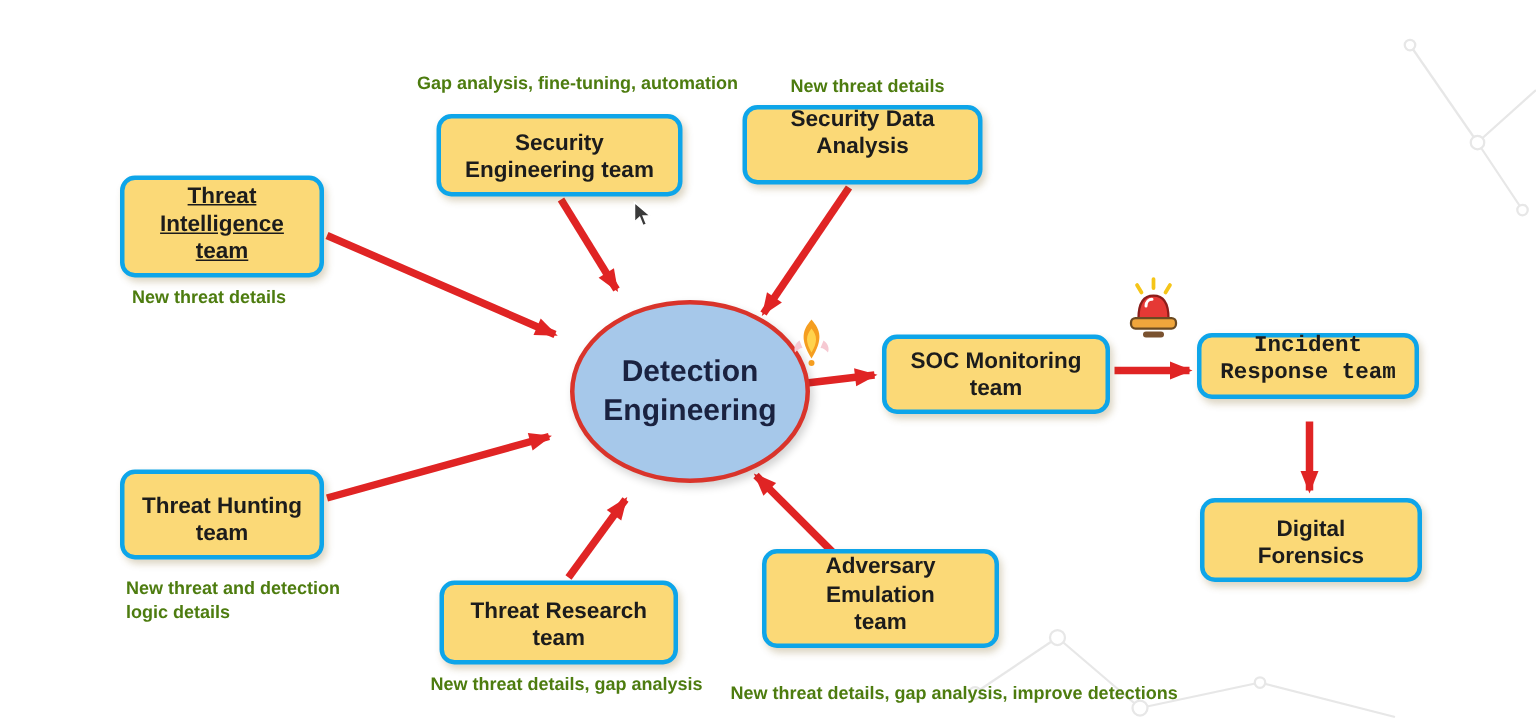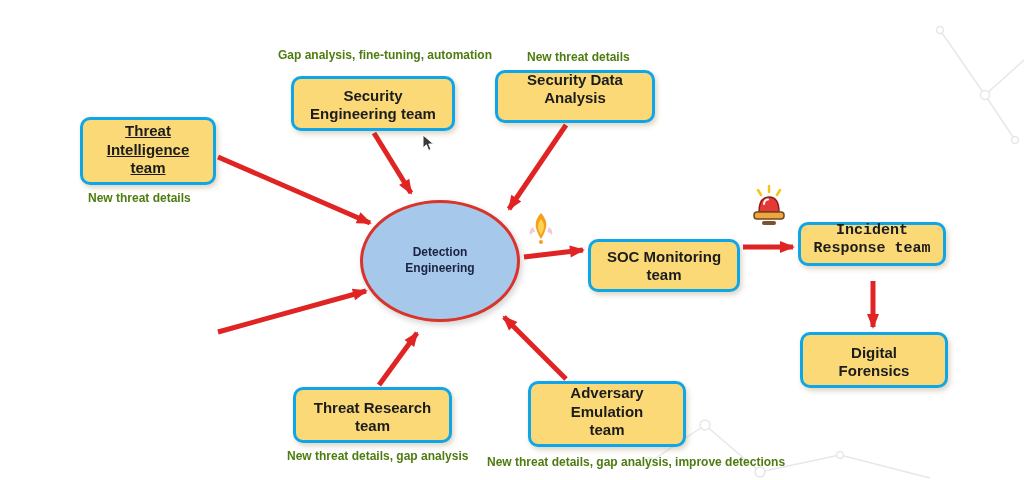--- a/index.html
+++ b/index.html
@@ -3,34 +3,34 @@
 <meta charset="utf-8">
 <style>
   html,body{margin:0;padding:0;background:#fdfdfd;}
   .canvas{position:relative;width:1024px;height:480px;background:#ffffff;overflow:hidden;
           font-family:"Liberation Sans",sans-serif;}
   .layer{position:absolute;left:0;top:0;width:1024px;height:480px;pointer-events:none;}
   .box{position:absolute;background:#FBD977;border:3px solid #0ea5e9;border-radius:10px;
        display:flex;align-items:flex-end;justify-content:center;text-align:center;
        font-weight:bold;color:#1c1c1c;font-size:15px;line-height:1.25;
        box-shadow:2px 3px 5px rgba(120,90,20,.25);padding:4px 8px;box-sizing:border-box;}
-  .ellipse{position:absolute;left:360px;top:200px;width:160px;height:122px;background:#A6C8EA;
+  .ellipse{position:absolute;left:380px;top:200px;width:160px;height:122px;background:#A6C8EA;
        border:3px solid #D9342B;border-radius:50%;display:flex;align-items:center;justify-content:center;
-       text-align:center;font-weight:bold;font-size:12px;color:#1a2240;line-height:1.3;
+       text-align:center;font-weight:bold;font-size:20px;color:#1a2240;line-height:1.3;
        box-shadow:2px 3px 6px rgba(0,0,0,.18);padding:0 26px;box-sizing:border-box;}
   .caption{position:absolute;font-size:12px;font-weight:bold;color:#4d7c0f;line-height:1.3;}
   .icon{position:absolute;}
   
   #b-ti {left:80px;  top:117px; width:136px; height:68px;text-decoration:underline;}
   #b-se {left:291px; top:76px;  width:164px; height:55px;}
   #b-sda{left:495px; top:70px;  width:160px; height:53px; padding:12px 28px;}
   #b-th {left:80px;  top:313px; width:136px; height:60px;}
   #b-tr {left:293px; top:387px; width:159px; height:56px;}
-  #b-ae {left:508px; top:381px; width:158px; height:66px; padding:4px 24px;margin-left:20px;}
-  #b-soc{left:588px; top:223px; width:152px; height:53px;margin-top:16px;}
+  #b-ae {left:508px; top:366px; width:158px; height:66px; padding:4px 24px;}
+  #b-soc{left:588px; top:223px; width:152px; height:53px;}
   #b-ir {left:798px; top:222px; width:148px; height:44px;font-family:Liberation Mono, monospace;}
   #b-df {left:800px; top:332px; width:148px; height:56px; padding:4px 16px;}
   
   #c-ti {left:88px;  top:191px;}
   #c-se {left:278px; top:48px;}
   #c-sda{left:527px; top:50px;}
   #c-th {left:84px;  top:385px; width:150px;}
   #c-tr {left:287px; top:449px;}
   #c-ae {left:487px; top:455px;}
 </style>
@@ -83,39 +83,43 @@
 
   <div class="box" id="b-ti">
     <span>Threat Intelligence team</span>
   </div>
   <div class="box" id="b-se">
     <span>Security Engineering team</span>
   </div>
   <div class="box" id="b-sda">
     <span>Security Data Analysis</span>
   </div>
+  <div class="box" id="b-th">
+    <span>Threat Hunting team</span>
+  </div>
   <div class="box" id="b-tr">
     <span>Threat Research team</span>
   </div>
   <div class="box" id="b-ae">
     <span>Adversary Emulation team</span>
   </div>
   <div class="box" id="b-soc">
     <span>SOC Monitoring team</span>
   </div>
   <div class="box" id="b-ir">
     <span>Incident Response team</span>
   </div>
   <div class="box" id="b-df">
     <span>Digital Forensics</span>
   </div>
 
   <div class="caption" id="c-ti">New threat details</div>
   <div class="caption" id="c-se">Gap analysis, fine-tuning, automation</div>
   <div class="caption" id="c-sda">New threat details</div>
+  <div class="caption" id="c-th">New threat and detection logic details</div>
   <div class="caption" id="c-tr">New threat details, gap analysis</div>
   <div class="caption" id="c-ae">New threat details, gap analysis, improve detections</div>
 
   <svg class="icon" style="left:527px;top:211px;width:28px;height:34px;" viewBox="0 0 28 34">
     <path d="M6,16 C3,18 2,21 3,24 C5,22 6,21 8,21 Z" fill="#F6C9D2"></path>
     <path d="M22,16 C25,18 26,21 25,24 C23,22 22,21 20,21 Z" fill="#F6C9D2"></path>
     <path d="M14,2 C20,9 22,15 14,28 C6,15 8,9 14,2 Z" fill="#F59E20"></path>
     <path d="M14,8 C18,13 18,17 14,24 C10,17 10,13 14,8 Z" fill="#FFD34D"></path>
     <circle cx="14" cy="31" r="2" fill="#F59E20"></circle>
   </svg>

